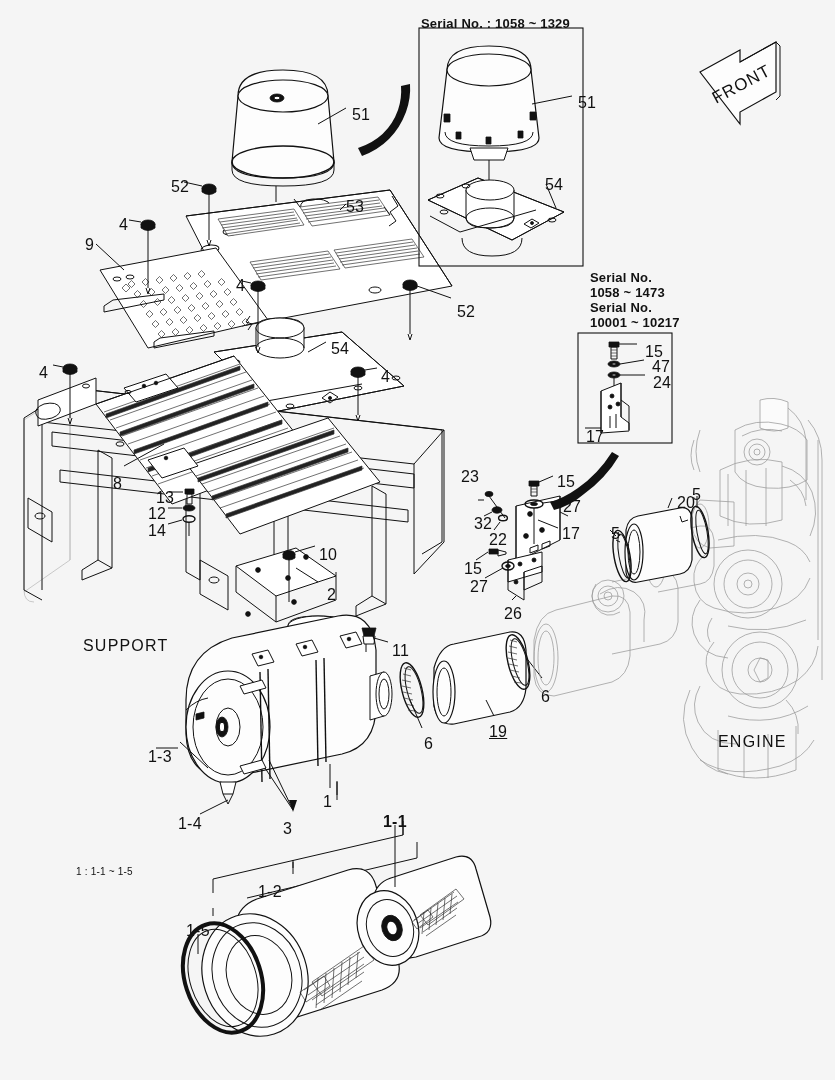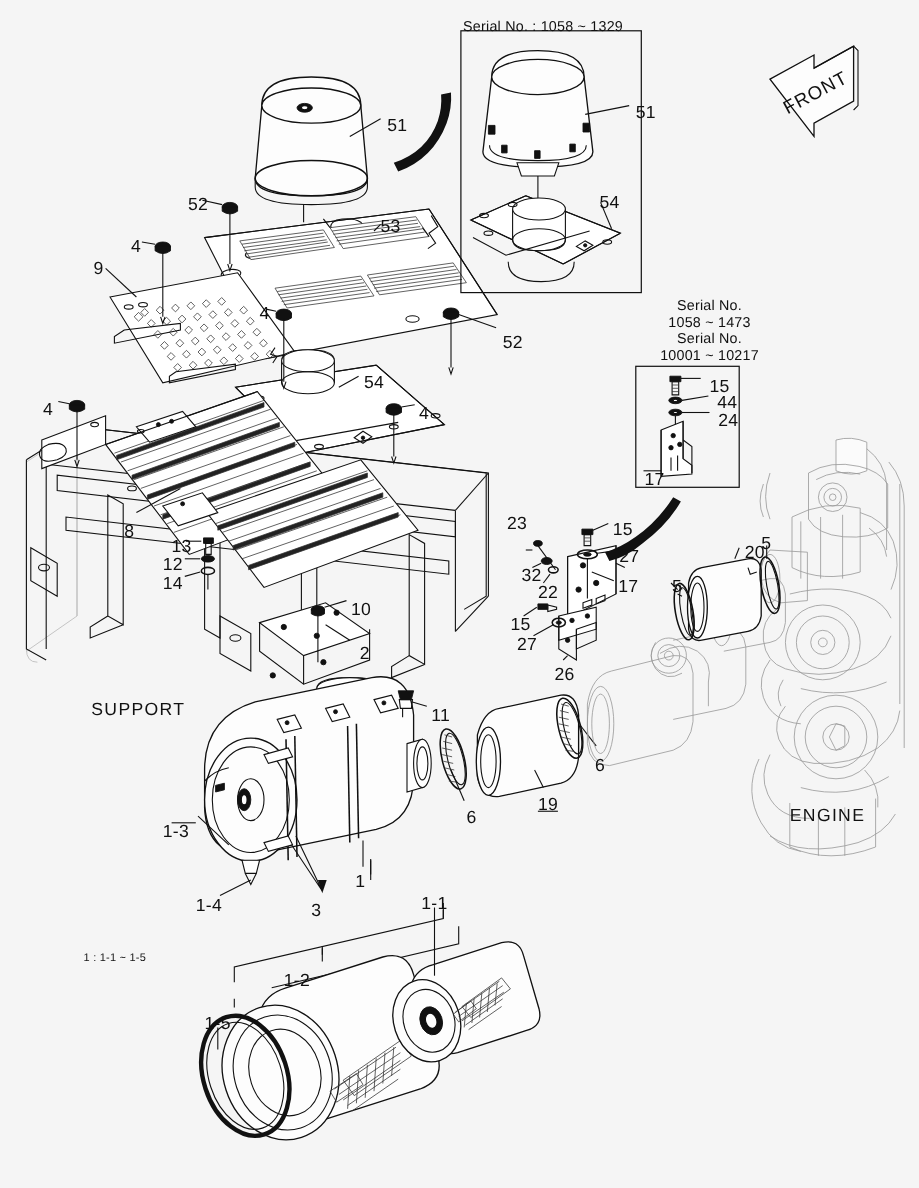--- a/index.html
+++ b/index.html
@@ -15,21 +15,21 @@
   .lbl{
     position:absolute;
     font-family:"Liberation Sans", sans-serif;
     font-size:15px;
     color:#111;
     white-space:nowrap;
     letter-spacing:0.2px;
   }
   .lbl.big{font-size:16px;}
   .lbl.word{font-size:16px;letter-spacing:1.2px;}
-  .lbl.ser{font-size:13px;line-height:15px;text-align:center;}
+  .lbl.ser{font-size:13px;line-height:15px;font-weight:bold;}
   svg{display:block;}
   .ln{stroke:#111;stroke-width:1;fill:none;}
   .ln2{stroke:#111;stroke-width:1.4;fill:none;}
   .thin{stroke:#333;stroke-width:0.7;fill:none;}
   .eng{stroke:#9a9a9a;stroke-width:0.75;fill:none;}
   .engf{fill:#fbfbfb;stroke:#9a9a9a;stroke-width:0.75;}
   .ghost{stroke:#bdbdbd;stroke-width:0.8;fill:none;}
   .wfill{fill:#ffffff;stroke:#111;stroke-width:1;}
   .wfill2{fill:#fdfdfd;stroke:#111;stroke-width:1.2;}
   .blk{fill:#111;stroke:#111;stroke-width:0.8;}
@@ -639,37 +639,37 @@
     <div class="lbl big" style="left: 156px; top: 489px;">13</div>
     <div class="lbl big" style="left: 148px; top: 505px;">12</div>
     <div class="lbl big" style="left: 148px; top: 522px;">14</div>
     <div class="lbl big" style="left: 319px; top: 546px;">10</div>
     <div class="lbl big" style="left: 327px; top: 586px;">2</div>
     <div class="lbl big" style="left: 392px; top: 642px;">11</div>
     <div class="lbl big" style="left: 148px; top: 748px;">1-3</div>
     <div class="lbl big" style="left: 178px; top: 815px;">1-4</div>
     <div class="lbl big" style="left: 283px; top: 820px;">3</div>
     <div class="lbl big" style="left: 323px; top: 793px;">1</div>
-    <div class="lbl big" style="left: 383px; top: 813px;">1-1</div>
+    <div class="lbl big" style="left: 383px; top: 813px; font-weight: bold;">1-1</div>
     <div class="lbl big" style="left: 258px; top: 883px;">1-2</div>
     <div class="lbl big" style="left: 186px; top: 922px;">1-5</div>
     <div class="lbl big" style="left: 424px; top: 735px;">6</div>
     <div class="lbl big" style="left: 489px; top: 723px; text-decoration: underline;">19</div>
     <div class="lbl big" style="left: 541px; top: 688px;">6</div>
     <div class="lbl big" style="left: 557px; top: 473px;">15</div>
     <div class="lbl big" style="left: 461px; top: 468px; text-align: center;">23</div>
     <div class="lbl big" style="left: 563px; top: 498px;">27</div>
     <div class="lbl big" style="left: 474px; top: 515px;">32</div>
     <div class="lbl big" style="left: 489px; top: 531px;">22</div>
     <div class="lbl big" style="left: 562px; top: 525px;">17</div>
     <div class="lbl big" style="left: 464px; top: 560px;">15</div>
     <div class="lbl big" style="left: 470px; top: 578px;">27</div>
     <div class="lbl big" style="left: 504px; top: 605px;">26</div>
     <div class="lbl big" style="left: 677px; top: 494px;">20</div>
     <div class="lbl big" style="left: 611px; top: 525px;">5</div>
     <div class="lbl big" style="left: 692px; top: 486px;">5</div>
     <div class="lbl big" style="left: 578px; top: 94px;">51</div>
     <div class="lbl big" style="left: 545px; top: 176px;">54</div>
     <div class="lbl big" style="left: 645px; top: 343px;">15</div>
-    <div class="lbl big" style="left: 652px; top: 358px;">44</div>
+    <div class="lbl big" style="left: 652px; top: 358px;">47</div>
     <div class="lbl big" style="left: 653px; top: 374px;">24</div>
     <div class="lbl big" style="left: 586px; top: 428px;">17</div>
   </div>
 
 </body></html>

